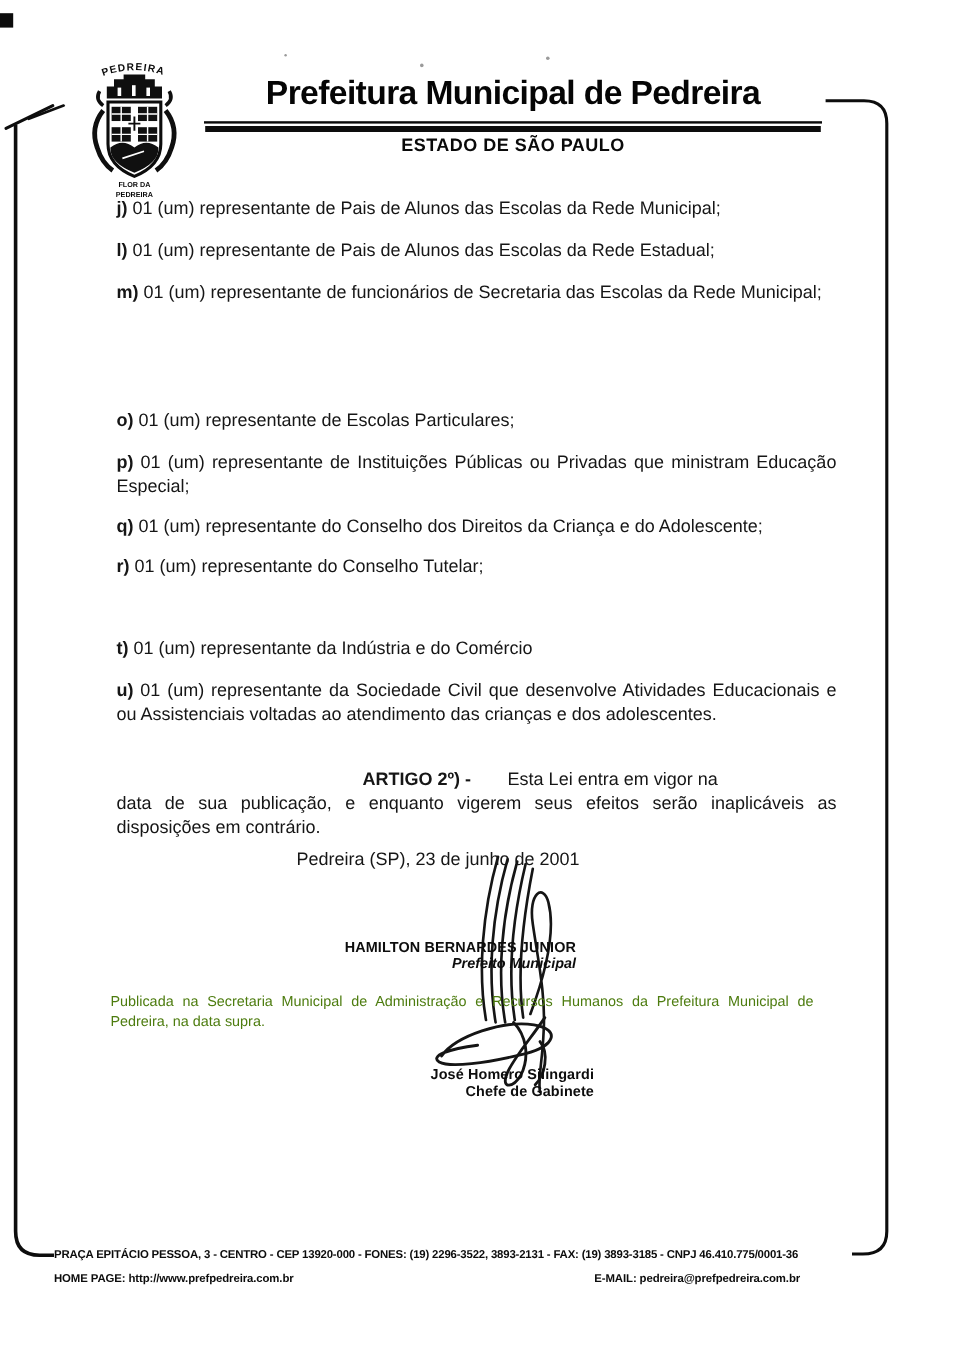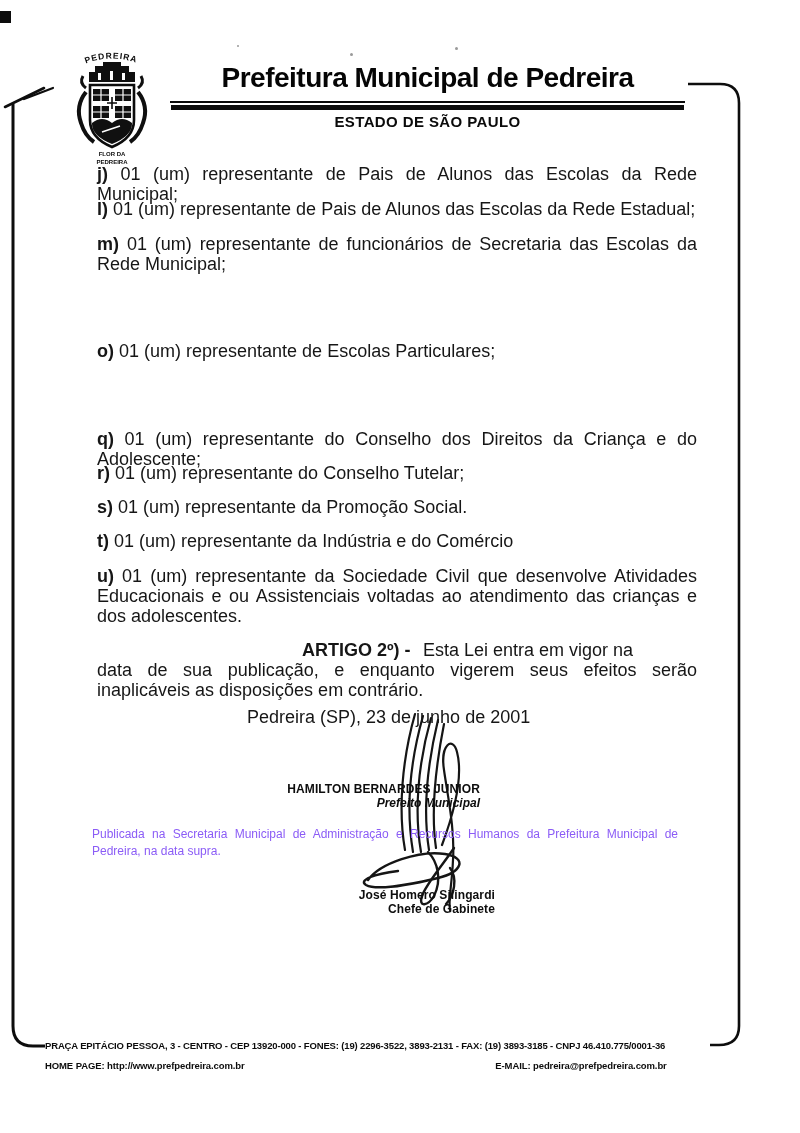--- a/index.html
+++ b/index.html
@@ -24,36 +24,36 @@
   .title-rule-thin { position:absolute; left:170px; top:101px; width:515px; height:2px; background:#0a0a0a; }
   .title-rule-thick { position:absolute; left:171px; top:105px; width:513px; height:5px; background:#0d0d0d; }
   .doc-subtitle {
     position:absolute; left:168px; top:113px; width:519px;
     text-align:center; font-size:15px; font-weight:bold; letter-spacing:0.4px; color:#0a0a0a;
   }
   .speck { position:absolute; background:#9a9a9a; border-radius:50%; }
   
   .item, .artigo, .dateline {
     position:absolute; left:97px; width:600px;
-    font-size:18px; line-height:20px; text-align:justify;
+    font-size:15px; line-height:20px; text-align:justify;
   }
   .item b { font-weight:bold; }
   .artigo-line1 { position:relative; height:20px; }
   .artigo-label { position:absolute; left:205px; font-weight:bold; white-space:nowrap; }
   .artigo-first { position:absolute; left:326px; white-space:nowrap; }
   .artigo-rest { text-align:justify; }
   .dateline { width:420px; left:247px; text-align:left; white-space:nowrap; }
   
   .sig { position:absolute; }
   .sig-name-block { position:absolute; text-align:right; }
   .sig-name { font-size:12px; font-weight:bold; letter-spacing:0.1px; color:#0d0d0d; }
   .sig-role { font-size:12px; font-weight:bold; font-style:italic; color:#0d0d0d; }
   .pub-note {
     position:absolute; left:92px; top:826px; width:586px;
-    font-size:12px; line-height:17px; text-align:justify; color:#8b5cf6;
+    font-size:12px; line-height:17px; text-align:justify; color:#4d7c0f;
   }
   
   .footer-line1 {
     position:absolute; left:45px; top:1040px; width:668px;
     font-size:9.5px; font-weight:bold; letter-spacing:-0.15px; white-space:nowrap; color:#0c0c0c;
   }
   .footer-home {
     position:absolute; left:45px; top:1060px; width:320px;
     font-size:9.5px; font-weight:bold; letter-spacing:-0.1px; color:#0c0c0c;
   }
@@ -128,23 +128,23 @@
     <div class="doc-title">Prefeitura Municipal de Pedreira</div>
   </div>
   <div class="title-rule-thin"></div>
   <div class="title-rule-thick"></div>
   <div class="doc-subtitle">ESTADO DE SÃO PAULO</div>
 
   <p class="item" style="top:164px"><b>j)</b> <span>01 (um) representante de Pais de Alunos das Escolas da Rede Municipal;</span></p>
   <p class="item" style="top:199px"><b>l)</b> <span>01 (um) representante de Pais de Alunos das Escolas da Rede Estadual;</span></p>
   <p class="item" style="top:234px"><b>m)</b> <span>01 (um) representante de funcionários de Secretaria das Escolas da Rede Municipal;</span></p>
   <p class="item" style="top:341px"><b>o)</b> <span>01 (um) representante de Escolas Particulares;</span></p>
+  <p class="item" style="top:376px"><b>p)</b> <span>01 (um) representante de Instituições Públicas ou Privadas que ministram Educação Especial;</span></p>
   <p class="item" style="top:429px"><b>q)</b> <span>01 (um) representante do Conselho dos Direitos da Criança e do Adolescente;</span></p>
   <p class="item" style="top:463px"><b>r)</b> <span>01 (um) representante do Conselho Tutelar;</span></p>
-  <p class="item" style="top:497px"><b>s)</b> <span>01 (um) representante da Promoção Social.</span></p>
   <p class="item" style="top:531px"><b>t)</b> <span>01 (um) representante da Indústria e do Comércio</span></p>
   <p class="item" style="top:566px"><b>u)</b> <span>01 (um) representante da Sociedade Civil que desenvolve Atividades Educacionais e ou Assistenciais voltadas ao atendimento das crianças e dos adolescentes.</span></p>
 
   <div class="artigo" style="top:640px">
     <div class="artigo-line1">
       <b class="artigo-label">ARTIGO 2º) -</b>
       <span class="artigo-first">Esta Lei entra em vigor na</span>
     </div>
     <div class="artigo-rest">data de sua publicação, e enquanto vigerem seus efeitos serão inaplicáveis as disposições em contrário.</div>
   </div>

